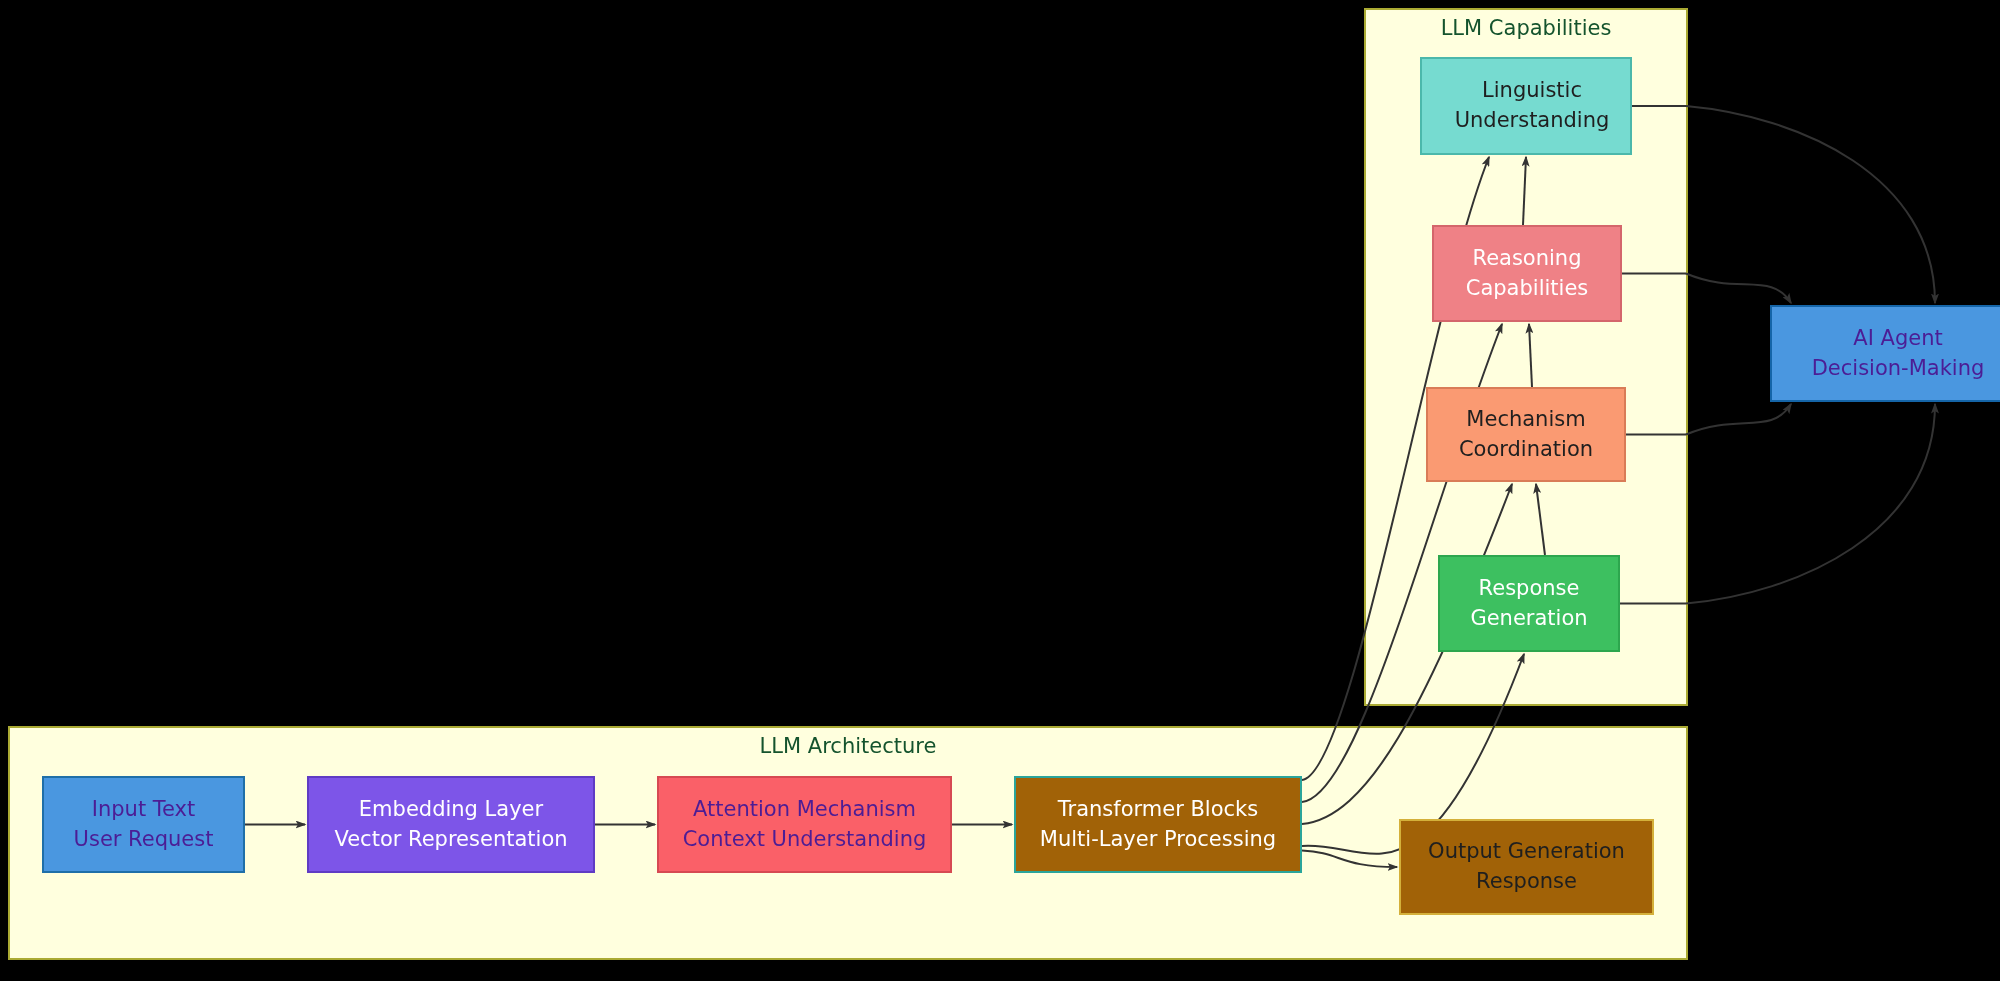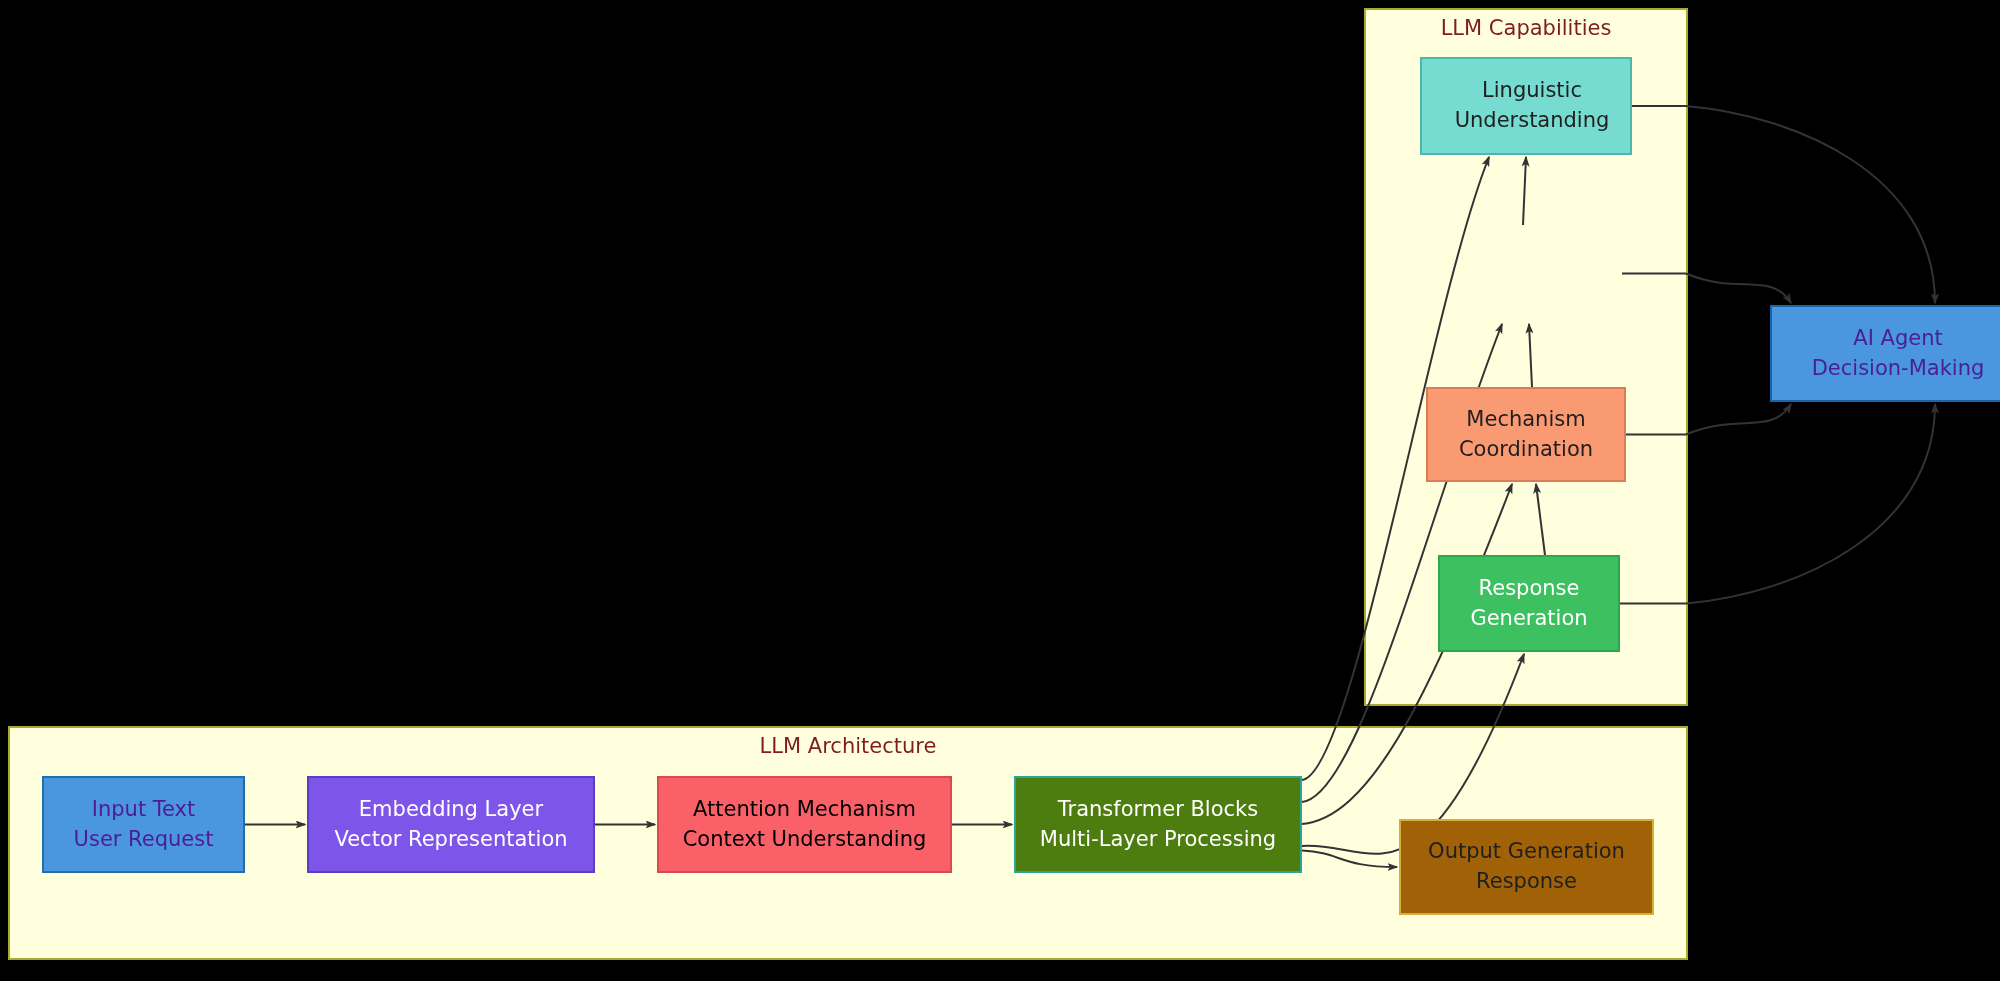--- a/index.html
+++ b/index.html
@@ -22,21 +22,21 @@
     border: 2px solid #aaaa33;
     box-sizing: border-box;
   }
   .subgraph-title {
     position: absolute;
     top: 6px;
     left: 0;
     width: 100%;
     text-align: center;
     font-size: 21px;
-    color: #7f1d1d;
+    color: #14532d;
     font-family: "DejaVu Sans", sans-serif;
     white-space: nowrap;
   }
   .node {
     position: absolute;
     box-sizing: border-box;
     border-width: 2px;
     border-style: solid;
     display: flex;
     flex-direction: column;
@@ -106,20 +106,24 @@
         <path class="edge-path" d="M 1686 603.5 C 1798 593.5,
      1935 532, 1935 404" marker-end="url(#arrowhead)"></path>
       </g>
   </svg>
 
   <div class="node" id="n-linguistic-understanding" style="left: 1420px; top: 57px; width: 212px; height: 98px; background: rgb(118, 219, 208); border-color: rgb(75, 184, 171); color: rgb(31, 31, 31); padding-left: 12px;">
     <span class="ln">Linguistic</span>
     <span class="ln">Understanding</span>
   </div>
 
+  <div class="node" id="n-reasoning-capabilities" style="left: 1432px; top: 225px; width: 190px; height: 97px; background: rgb(239, 129, 134); border-color: rgb(212, 102, 107); color: rgb(255, 255, 255);">
+    <span class="ln">Reasoning</span>
+    <span class="ln">Capabilities</span>
+  </div>
 
   <div class="node" id="n-planning-coordination" style="left: 1426px; top: 387px; width: 200px; height: 95px; background: rgb(250, 154, 114); border-color: rgb(217, 124, 87); color: rgb(31, 31, 31);">
     <span class="ln">Mechanism</span>
     <span class="ln">Coordination</span>
   </div>
 
   <div class="node" id="n-response-generation" style="left: 1438px; top: 555px; width: 182px; height: 97px; background: rgb(61, 192, 96); border-color: rgb(45, 166, 78); color: rgb(255, 255, 255);">
     <span class="ln">Response</span>
     <span class="ln">Generation</span>
   </div>
@@ -132,26 +136,26 @@
   <div class="node" id="n-input-text" style="left: 42px; top: 776px; width: 203px; height: 97px; background: rgb(74, 151, 224); border-color: rgb(31, 111, 168); color: #4c1d95;">
     <span class="ln">Input Text</span>
     <span class="ln">User Request</span>
   </div>
 
   <div class="node" id="n-embedding-layer" style="left: 307px; top: 776px; width: 288px; height: 97px; background: rgb(125, 85, 232); border-color: rgb(95, 59, 196); color: rgb(255, 255, 255);">
     <span class="ln">Embedding Layer</span>
     <span class="ln">Vector Representation</span>
   </div>
 
-  <div class="node" id="n-attention-mechanism" style="left: 657px; top: 776px; width: 295px; height: 97px; background: rgb(250, 96, 104); border-color: rgb(214, 74, 82); color: #000000;">
+  <div class="node" id="n-attention-mechanism" style="left: 657px; top: 776px; width: 295px; height: 97px; background: rgb(250, 96, 104); border-color: rgb(214, 74, 82); color: #4c1d95;">
     <span class="ln">Attention Mechanism</span>
     <span class="ln">Context Understanding</span>
   </div>
 
-  <div class="node" id="n-transformer-blocks" style="left: 1014px; top: 776px; width: 288px; height: 97px; background: #4d7c0f; border-color: rgb(42, 165, 155); color: rgb(255, 255, 255);">
+  <div class="node" id="n-transformer-blocks" style="left: 1014px; top: 776px; width: 288px; height: 97px; background: #a16207; border-color: rgb(42, 165, 155); color: rgb(255, 255, 255);">
     <span class="ln">Transformer Blocks</span>
     <span class="ln">Multi-Layer Processing</span>
   </div>
 
   <div class="node" id="n-output-generation" style="left: 1399px; top: 819px; width: 255px; height: 96px; background: #a16207; border-color: rgb(212, 176, 58); color: rgb(31, 31, 31);">
     <span class="ln">Output Generation</span>
     <span class="ln">Response</span>
   </div>
 
 </div>

